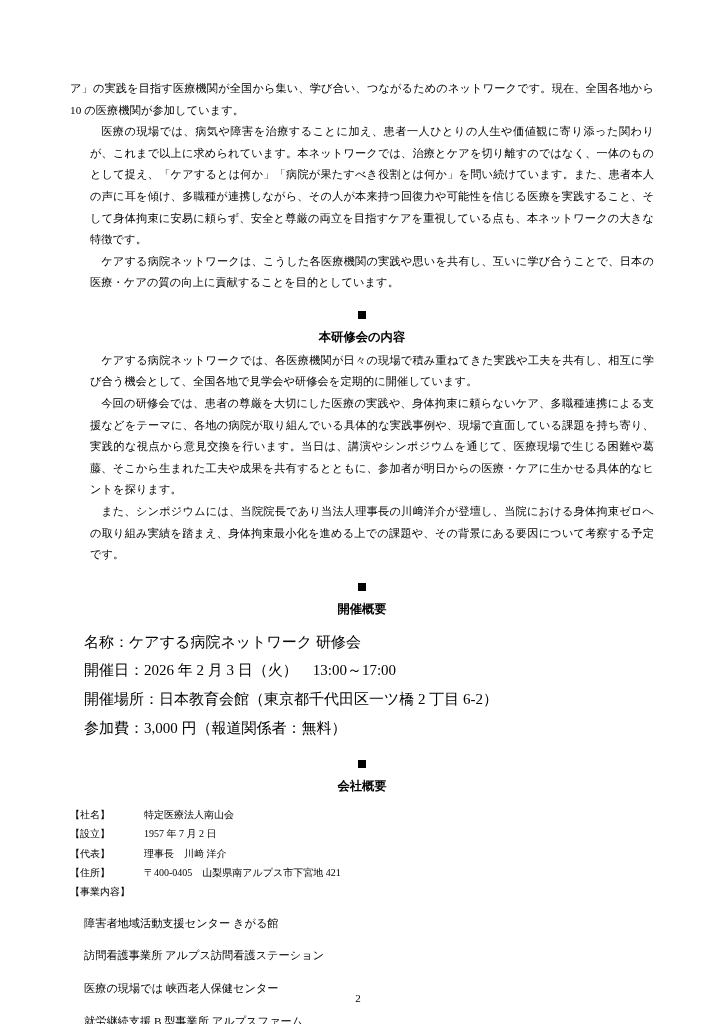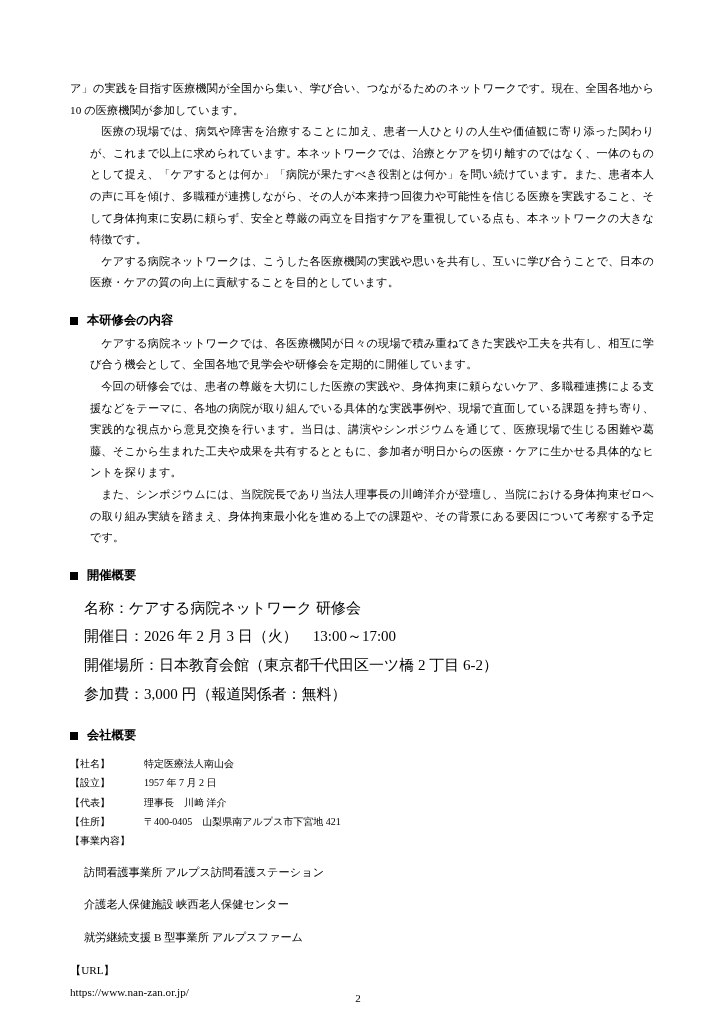--- a/index.html
+++ b/index.html
@@ -37,20 +37,21 @@
     margin-top: 17px;
   }
   .section-head {
     display: flex;
     align-items: center;
     gap: 9px;
     margin: 0 0 2px 0;
     font-size: 12.3px;
     font-weight: bold;
     line-height: 1.6;
+    flex-direction: column;
   }
   .bullet-square {
     display: inline-block;
     width: 8px;
     height: 8px;
     background: #000;
     flex: 0 0 auto;
     position: relative;
     top: 0px;
   }
@@ -158,22 +159,23 @@
         <span class="kv-val">理事長　川﨑 洋介</span>
       </div>
       <div class="kv-row">
         <span class="kv-key">【住所】</span>
         <span class="kv-val">〒400-0405　山梨県南アルプス市下宮地 421</span>
       </div>
 
       <div class="kv-row">
         <span class="kv-key">【事業内容】</span>
       </div>
+      <p class="biz-line">障害者地域活動支援センター きがる館</p>
       <p class="biz-line">訪問看護事業所 アルプス訪問看護ステーション</p>
-      <p class="biz-line">介護老人保健施設 峡西老人保健センター</p>
+      <p class="biz-line">医療の現場では 峡西老人保健センター</p>
       <p class="biz-line">就労継続支援 B 型事業所 アルプスファーム</p>
 
       <div class="url-row">
         <span class="kv-key">【URL】</span>
         <span class="kv-val">https://www.nan-zan.or.jp/</span>
       </div>
     </div>
   </div>
 
   <div class="page-number">2</div>

